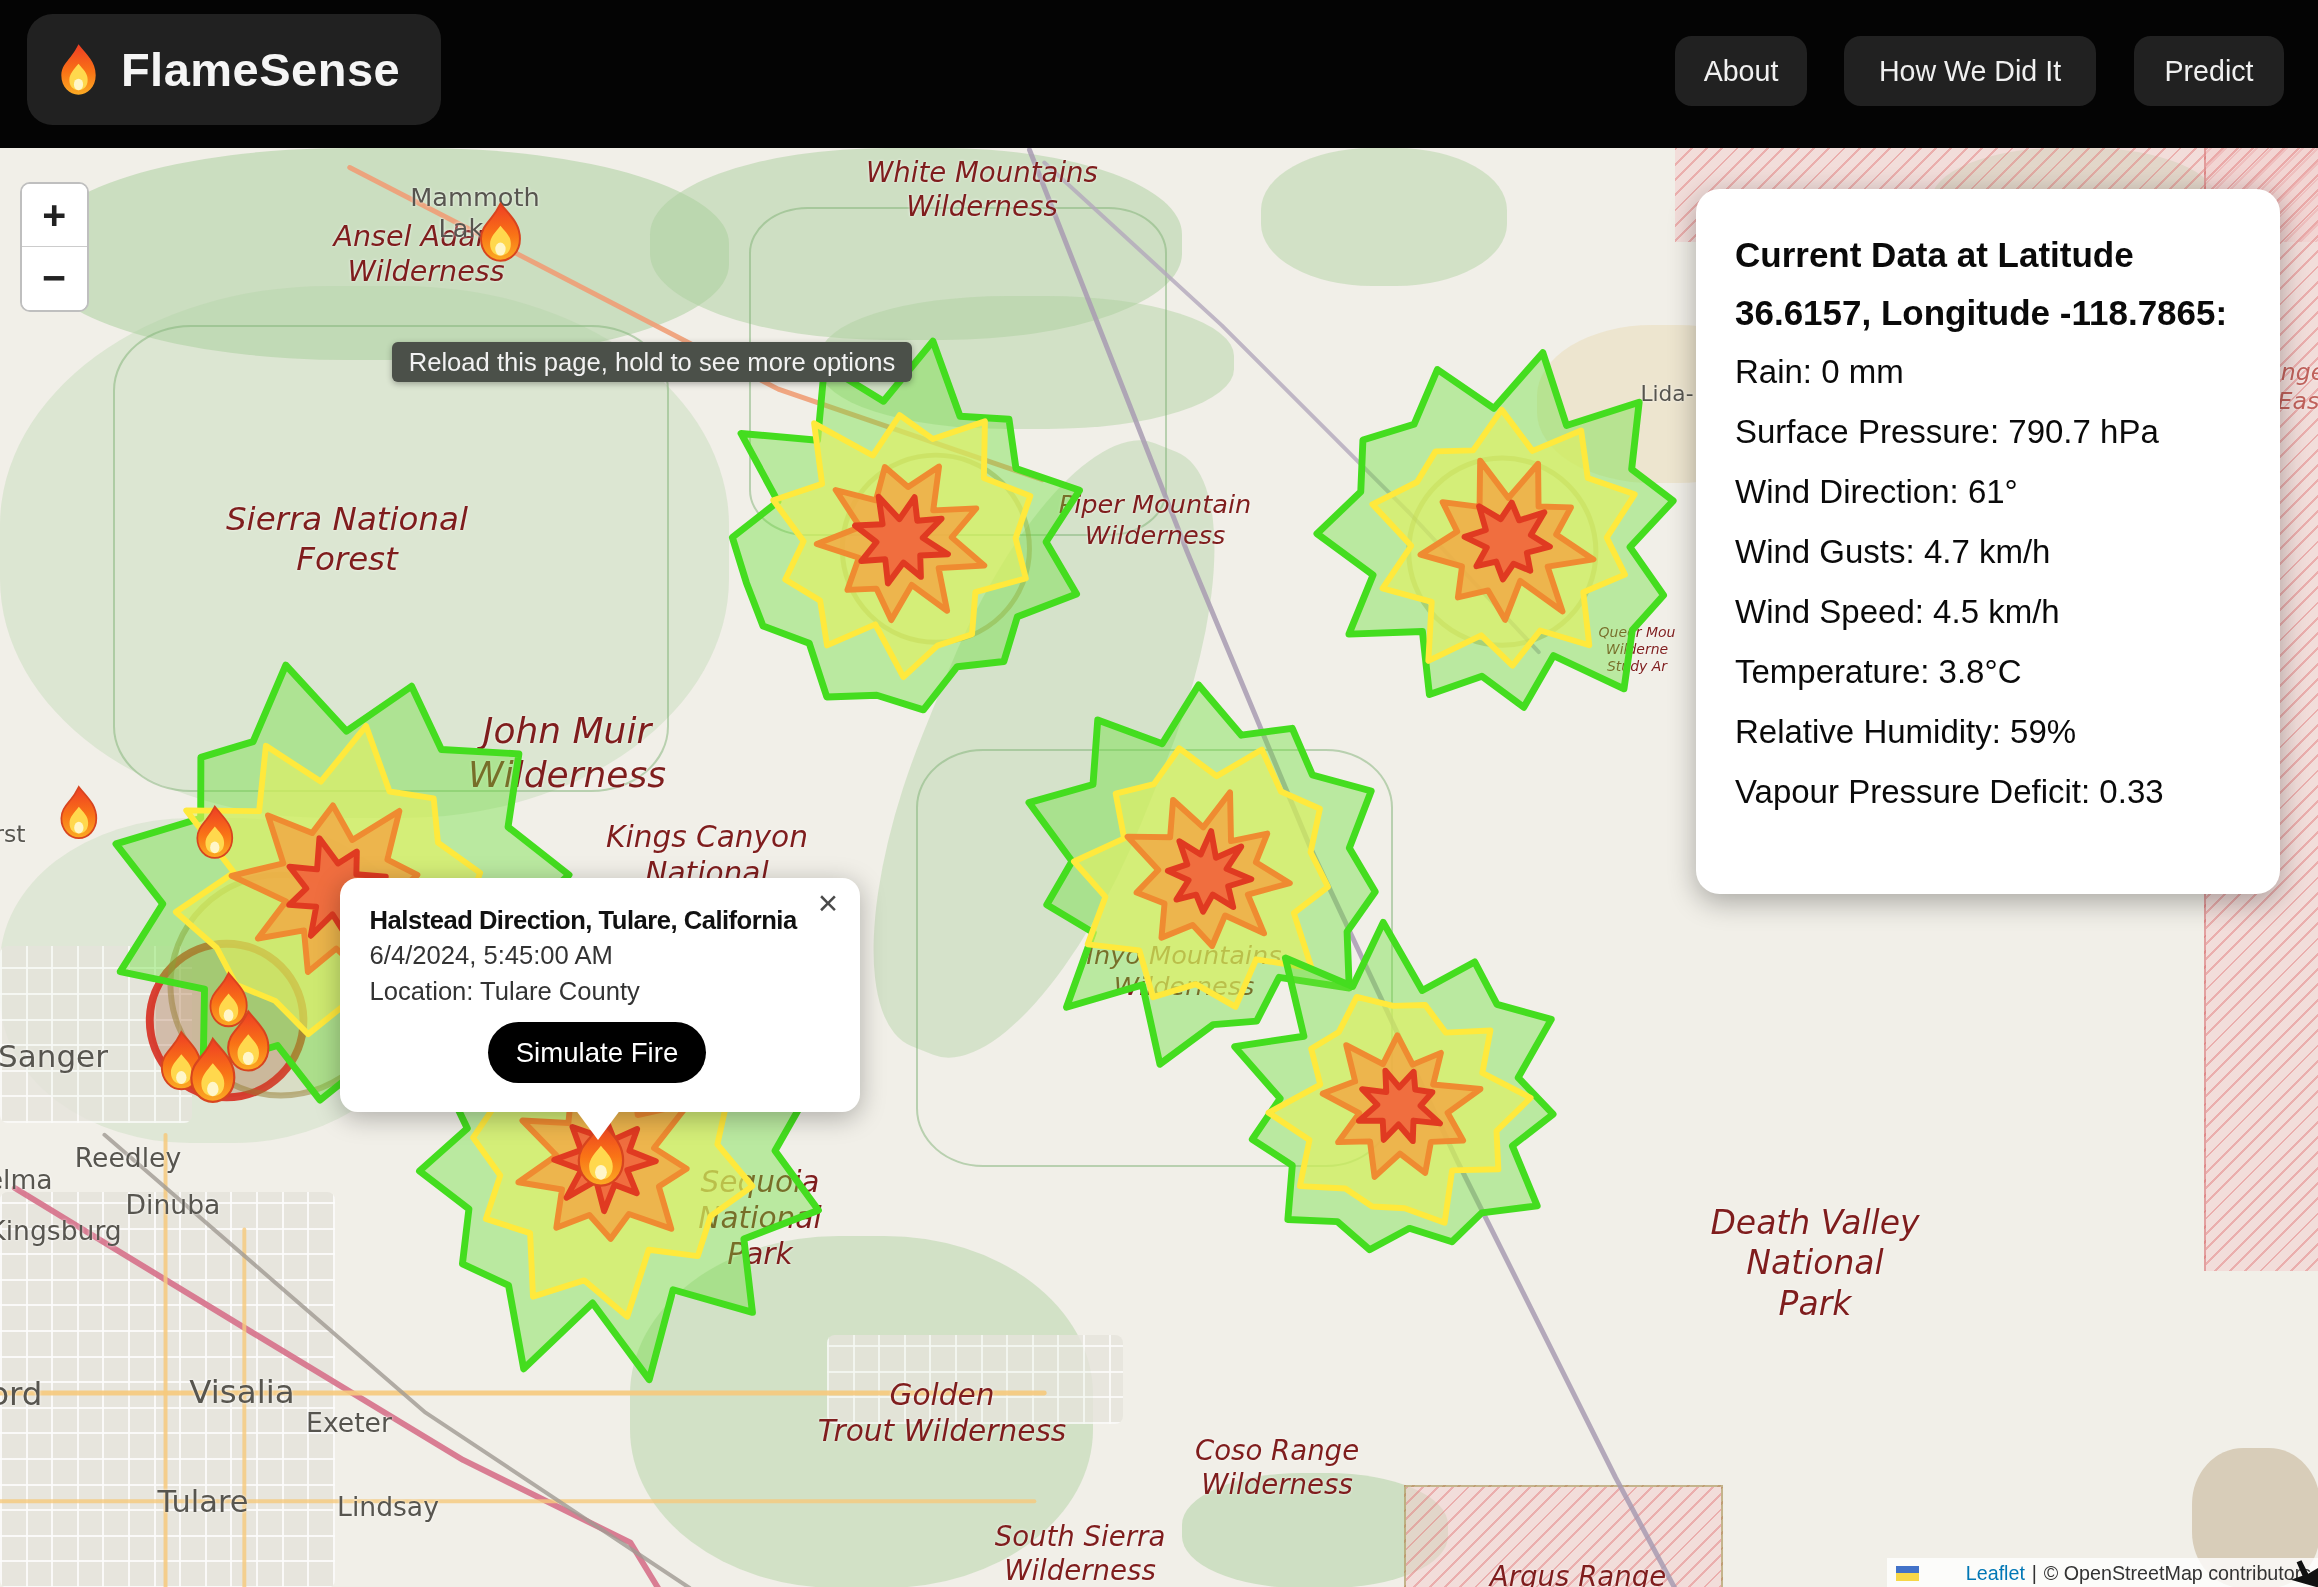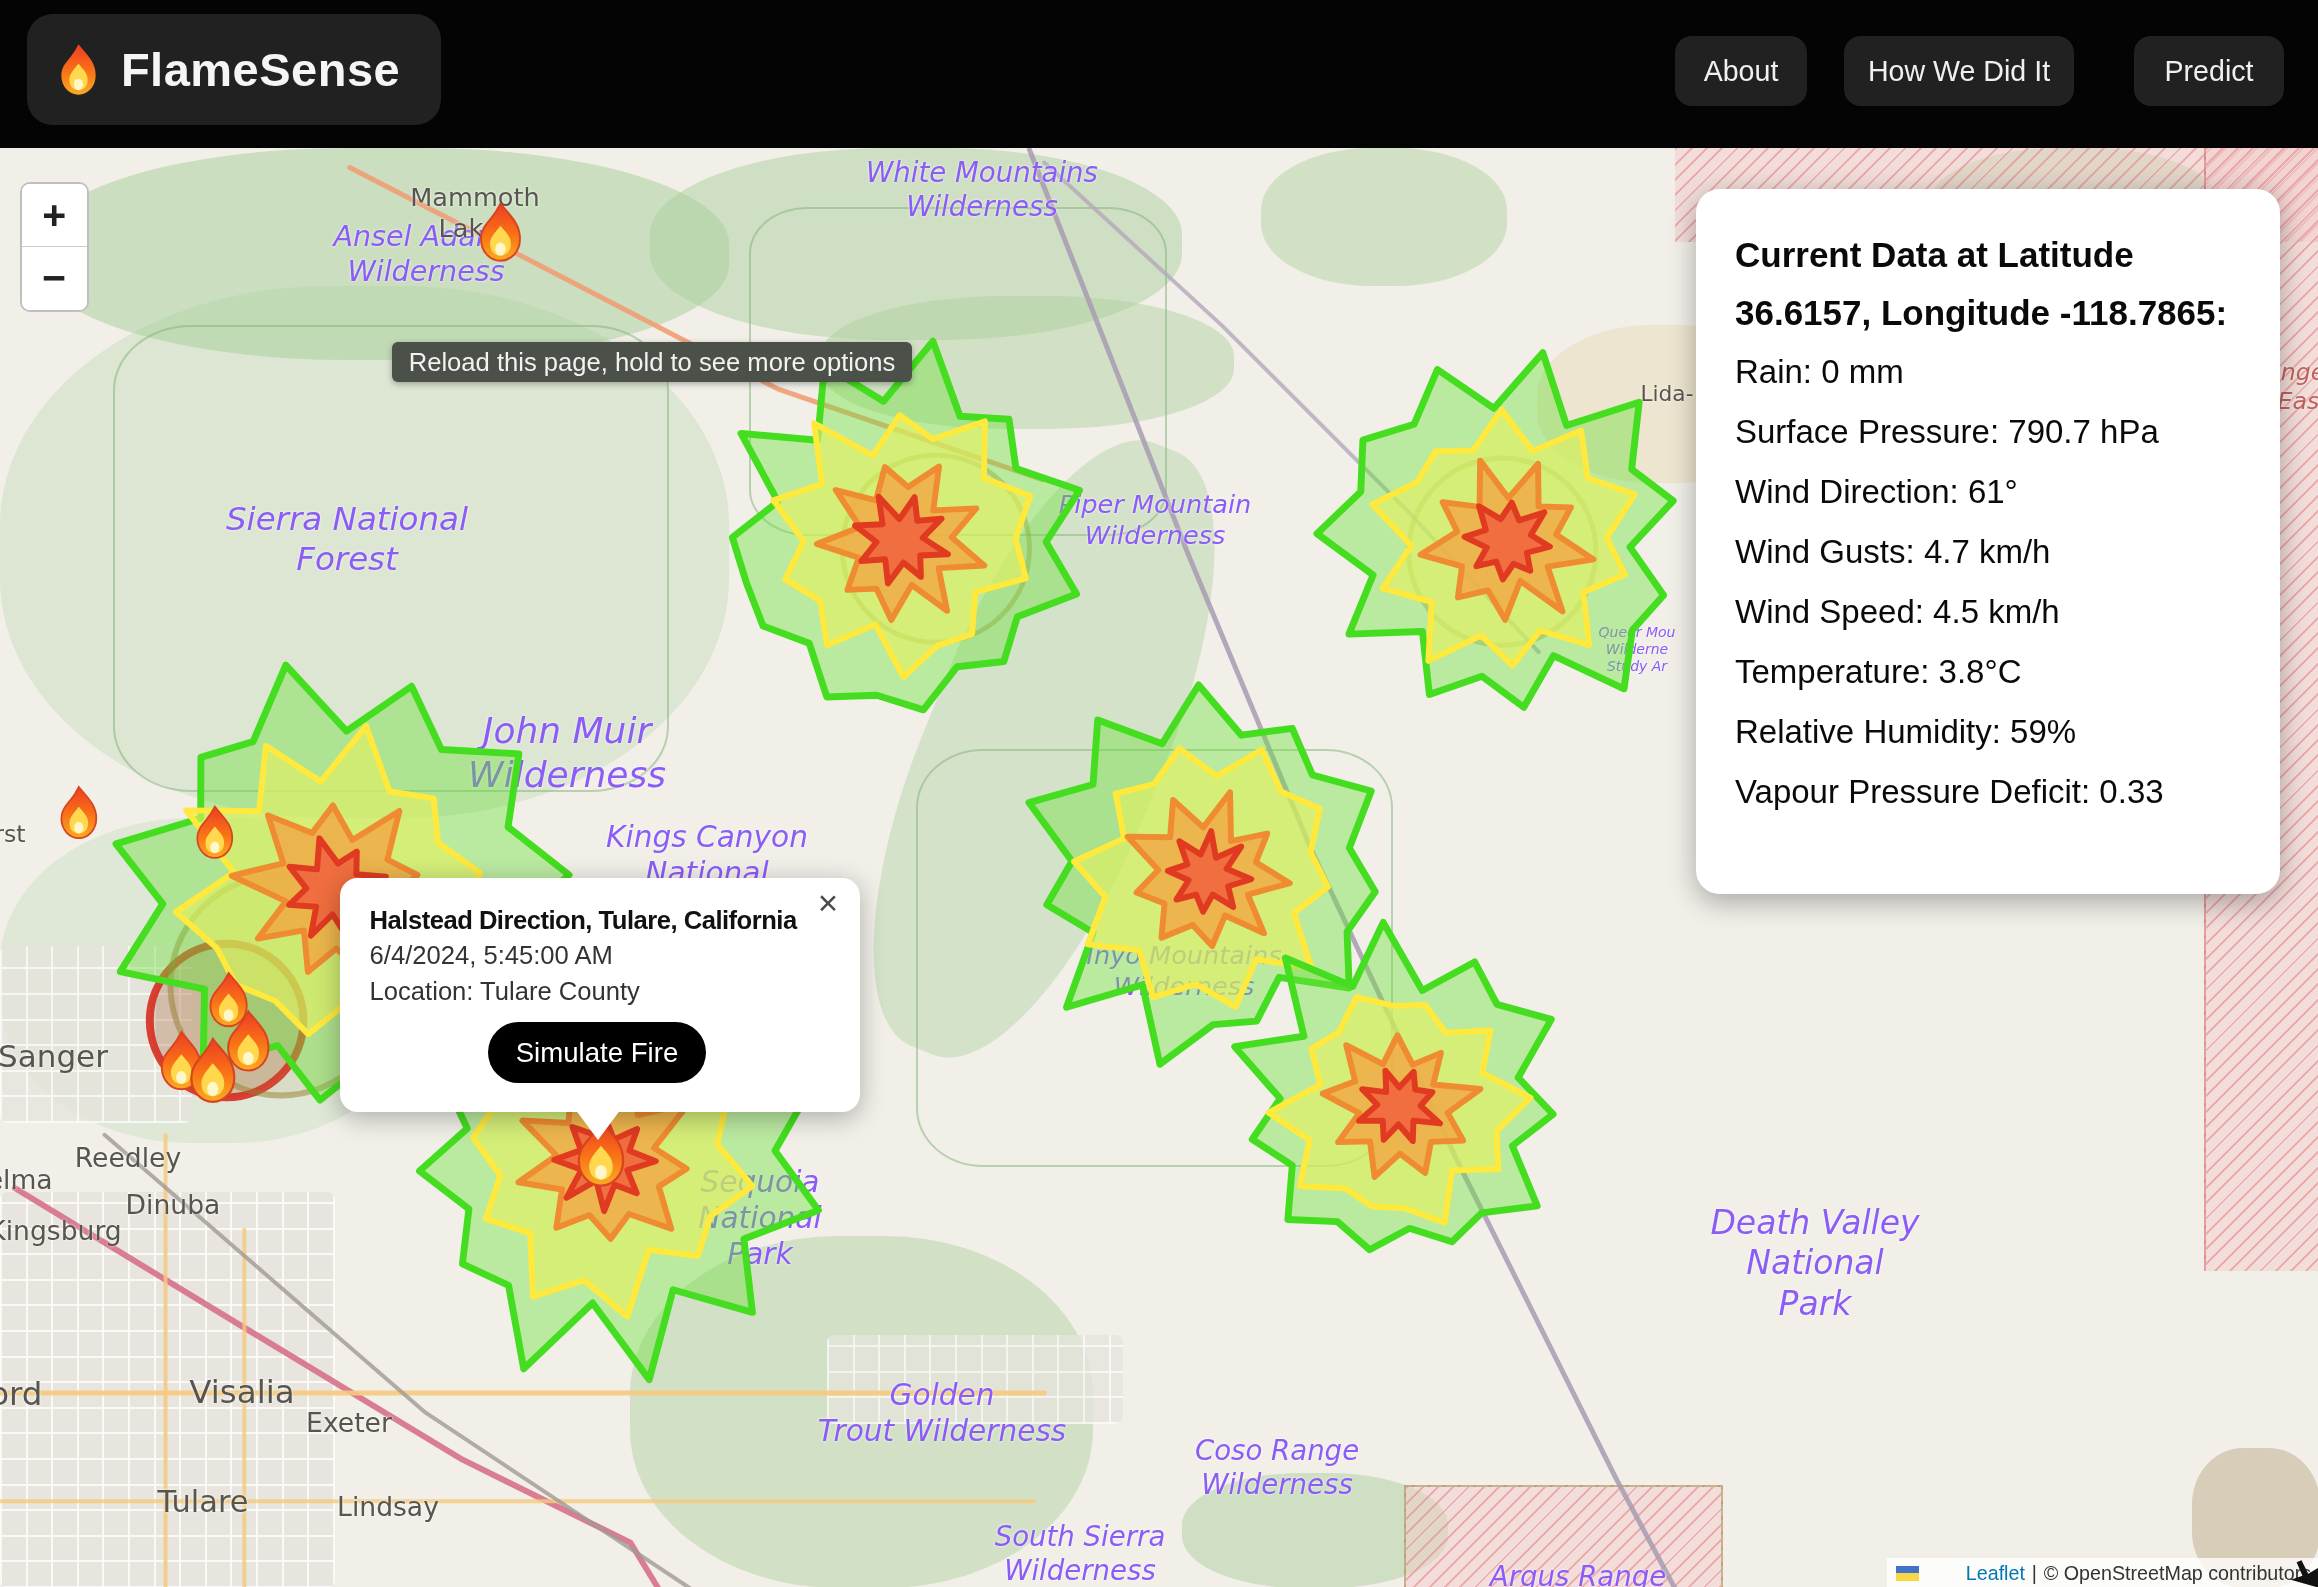--- a/index.html
+++ b/index.html
@@ -8,21 +8,21 @@
 
   
   .header{position:absolute;left:0;top:0;width:2319px;height:148px;background:#040404;z-index:50;}
   .logo{position:absolute;left:26.6px;top:13.8px;height:111px;padding:0 41px 0 29.6px;background:#212121;
         border-radius:25.6px;display:flex;align-items:center;gap:19.7px;color:#f5f5f5;
         font-size:47px;font-weight:800;letter-spacing:0.5px;cursor:pointer;}
   .nav-btn{position:absolute;top:36px;height:70px;background:#212121;border:none;border-radius:16.7px;
         color:#f0f0f0;font-size:28.6px;font-weight:500;display:flex;align-items:center;justify-content:center;
         font-family:"Liberation Sans",sans-serif;cursor:pointer;}
   #nav-about{left:1675px;width:132px;}
-  #nav-how{left:1844px;width:230px;}
+  #nav-how{left:1844px;width:252px;}
   #nav-predict{left:2134px;width:150px;}
 
   
   .scenery{position:absolute;z-index:1;pointer-events:none;}
   .green{background:rgba(172,208,158,1);border-radius:45%;}
   .tan{background:#ece2c8;border-radius:45%;}
   .brown{background:#d8cdb9;border-radius:40%;}
   .urban{background-color:#e6e4dc;
      background-image:repeating-linear-gradient(0deg,rgba(255,255,255,.85) 0 2px,transparent 2px 25.6px),
                       repeating-linear-gradient(90deg,rgba(255,255,255,.85) 0 2px,transparent 2px 25.6px);
@@ -32,21 +32,21 @@
   .bounds{border:2px solid rgba(128,178,118,.5);border-radius:14%;background:transparent;}
 
   svg.layer{position:absolute;left:0;top:0;z-index:4;pointer-events:none;}
   #svg-low{z-index:2;}
   #svg-high{z-index:4;}
 
   
   #labels{position:absolute;left:0;top:0;width:2319px;height:1588px;z-index:3;pointer-events:none;}
   .map-label{position:absolute;transform:translate(-50%,-50%);text-align:center;white-space:nowrap;
      line-height:1.22;font-family:"DejaVu Sans",sans-serif;}
-  .park{color:#8b5cf6;font-style:italic;text-shadow:0 0 3px rgba(255,255,255,.85);}
+  .park{color:#7f1d1d;font-style:italic;text-shadow:0 0 3px rgba(255,255,255,.85);}
   .city{color:#57554f;text-shadow:0 0 3px rgba(255,255,255,.95);}
   .restricted{color:#c0625c;font-style:italic;text-shadow:0 0 3px rgba(255,255,255,.7);}
 
   
   .zoom-ctl{position:absolute;left:19.7px;top:182px;width:65px;background:#fff;z-index:20;
      border:2px solid rgba(0,0,0,.25);border-radius:9.9px;overflow:hidden;}
   .zoom-btn{width:100%;height:63px;display:flex;align-items:center;justify-content:center;
      font-size:41px;font-weight:bold;color:#222;background:#fff;border:none;cursor:pointer;
      font-family:"Liberation Sans",sans-serif;}
   .zoom-btn:first-child{border-bottom:1px solid #ccc;}

